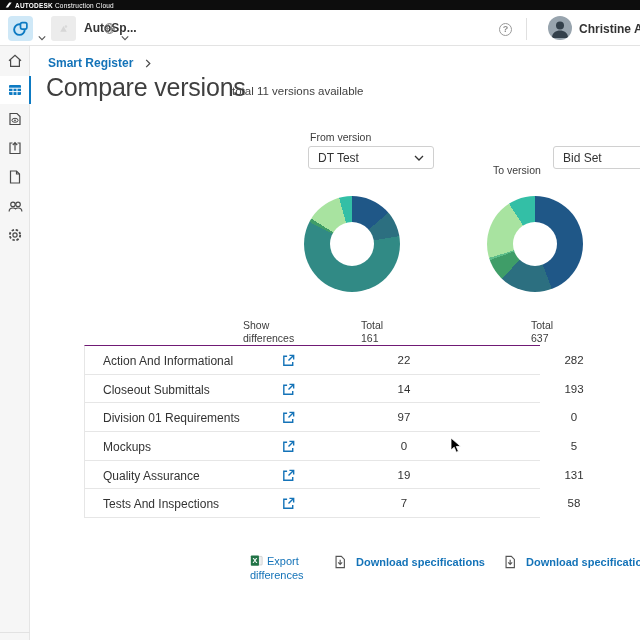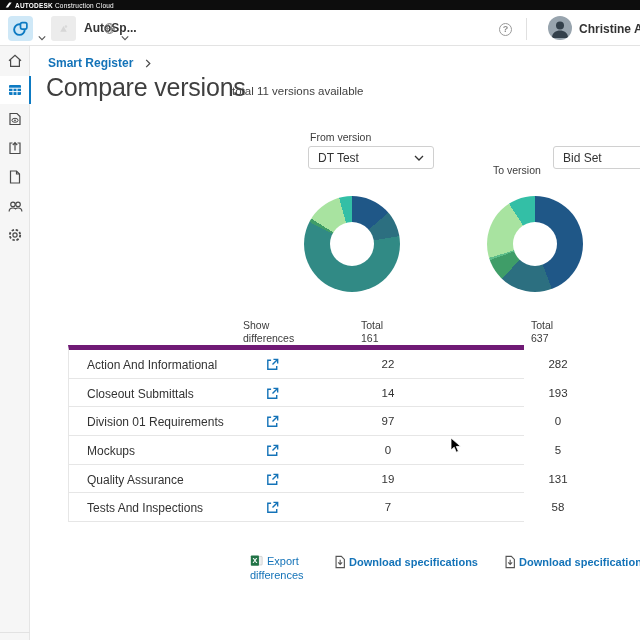--- a/index.html
+++ b/index.html
@@ -54,33 +54,33 @@
   .select .val { font-size:12px; color:#333; }
 
   
   .donut { position:absolute; top:196px; width:96px; height:96px; border-radius:50%; }
   .donut .hole { position:absolute; left:26px; top:26px; width:44px; height:44px; background:#fff; border-radius:50%; }
 
   
   .colhead { position:absolute; top:319px; font-size:10.5px; line-height:13px; color:#3c3c3c; text-align:left; }
 
   
-  .ctable { position:absolute; left:68px; top:345px; width:456px; border-top:5px solid #701a75; border-left:1px solid #e6e6e6; }
+  .ctable { position:absolute; left:84px; top:345px; width:456px; border-top:1px solid #701a75; border-left:1px solid #e6e6e6; }
   .trow { position:relative; height:28.7px; border-bottom:1px solid #e6e6e6; background:#fff; }
   .tlabel { position:absolute; left:18px; top:8px; font-size:12px; color:#333; }
   .ticon { position:absolute; left:196px; top:7px; width:15px; height:15px; cursor:pointer; }
   .tval { position:absolute; top:8px; width:60px; text-align:center; font-size:11.5px; color:#333; }
   .tval.v1 { left:289px; }
   .tval.v2 { left:459px; }
 
   
   .link-blue { color:#1473b8; font-size:11px; }
   .export-block { position:absolute; left:250px; top:554px; width:60px; line-height:14px; cursor:pointer; }
   .export-block svg { vertical-align:-2px; margin-right:4px; }
-  .dl-block { position:absolute; top:555px; display:flex; align-items:center; gap:2px; white-space:nowrap; cursor:pointer; }
+  .dl-block { position:absolute; top:555px; display:flex; align-items:center; gap:9px; white-space:nowrap; cursor:pointer; }
 
   .cursor { position:absolute; left:450px; top:437px; }
 </style>
 </head>
 <body>
 
 <div class="screen">
 
   <div class="topbar">
     <svg width="7" height="6" viewBox="0 0 10 8">

